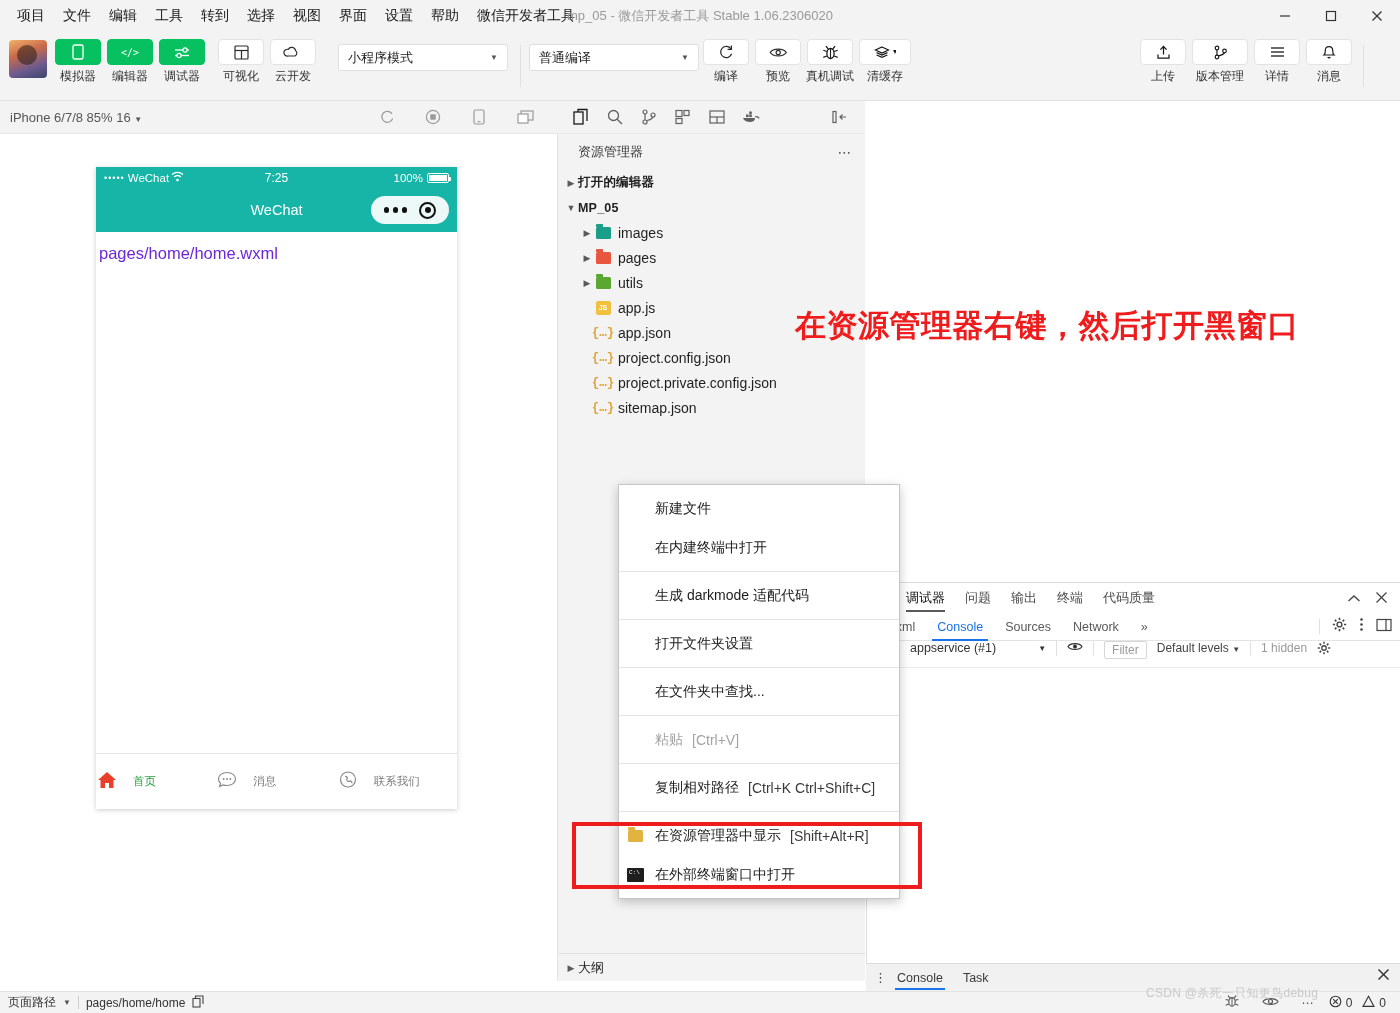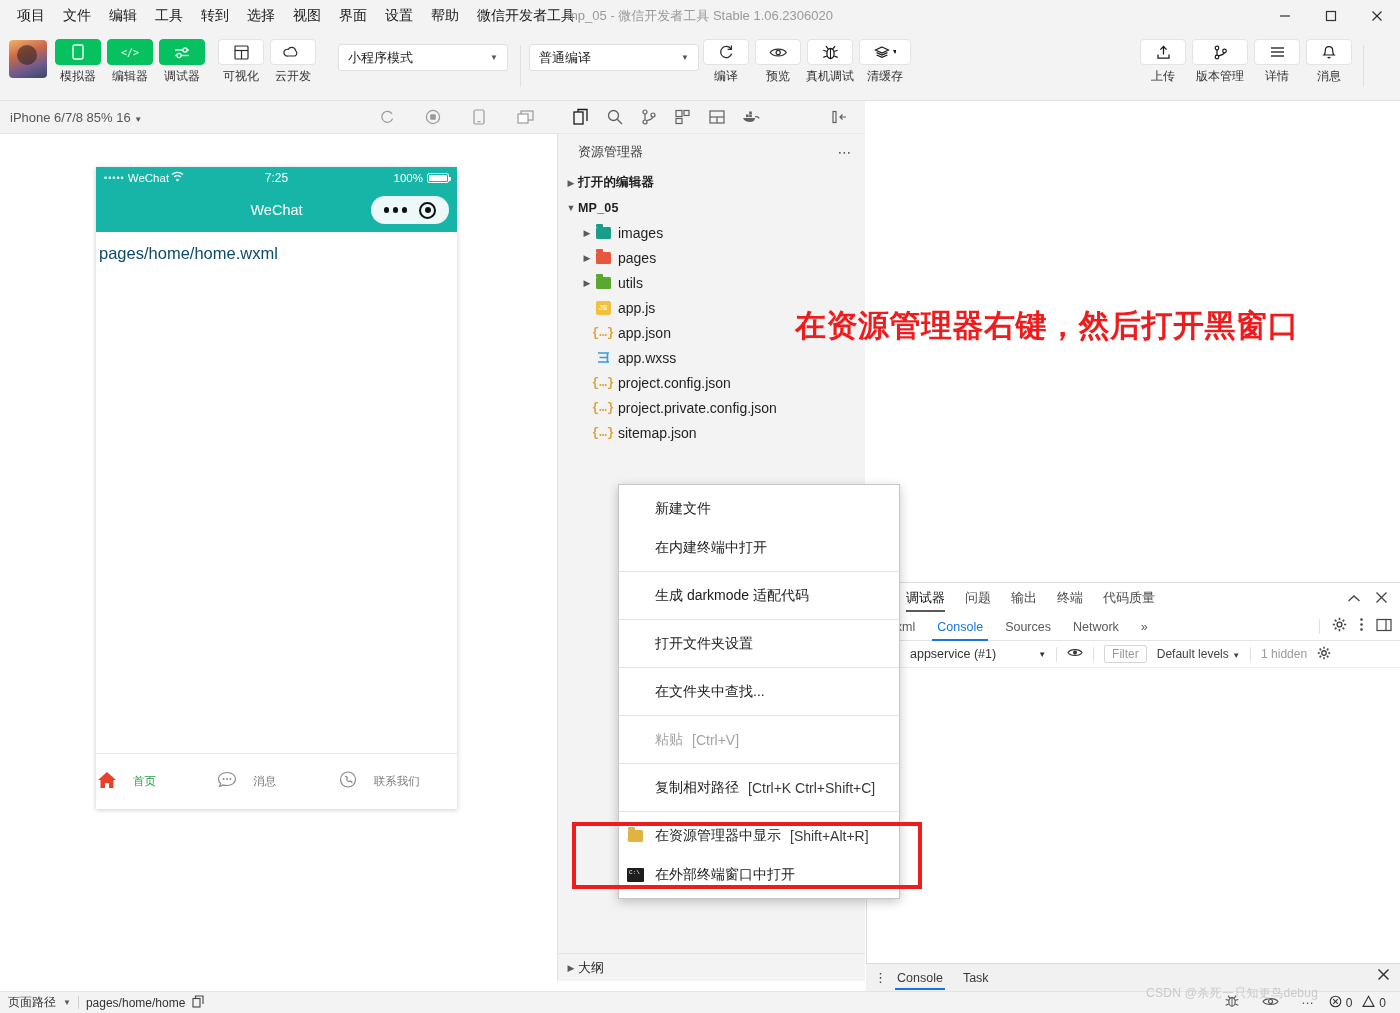--- a/index.html
+++ b/index.html
@@ -104,21 +104,21 @@
     position:absolute; right:8px; top:8px; width:78px; height:28px; border-radius:14px;
     background:rgba(255,255,255,.92); display:flex; align-items:center; justify-content:space-around;
     padding:0 7px;
   }
   .caps-dots { display:flex; gap:3.5px; }
   .caps-dots i { width:5.5px; height:5.5px; border-radius:50%; background:#111; display:block; }
   .caps-circ { width:17px; height:17px; border-radius:50%; border:2px solid #111; display:flex;
                align-items:center; justify-content:center; }
   .caps-circ i { width:6px; height:6px; border-radius:50%; background:#111; display:block; }
   .ph-body { height:521px; background:#fff; padding:12px 0 0 3px; }
-  .ph-text { font-size:16.5px; color:#0c4a6e; }
+  .ph-text { font-size:16.5px; color:#6d28d9; }
   .ph-tabbar {
     height:56px; background:#fff; border-top:1px solid #e6e6e6; display:flex; align-items:center;
   }
   .ph-tab { flex:1; display:flex; flex-direction:row; align-items:center; gap:15px; }
   .ph-tab-label { font-size:11.5px; color:#7a7a7a; }
   .ph-tab.active .ph-tab-label { color:#2ba245; }
 
   
   .exp-pane { position:absolute; left:558px; top:101px; width:307px; height:880px; background:#f3f3f3; }
   .exp-iconstrip {
@@ -162,21 +162,21 @@
   .dev-t1 { font-size:13px; color:#4b4b4b; padding:0 10px 6px; position:relative; }
   .dev-t1.active { color:#111; }
   .dev-t1.active::after { content:""; position:absolute; left:10px; right:10px; bottom:1px; height:2px; background:#5a5a5a; }
   .dev-t1.clipped { color:#4b4b4b; padding-left:4px; }
   .dev-actions { margin-left:auto; display:flex; align-items:center; gap:14px; padding:0 12px 5px 0; color:#444; }
   .dev-tabs2 { height:28px; display:flex; align-items:center; border-bottom:1px solid #e4e4e4; padding-left:6px; }
   .dev-t2 { font-size:12.5px; color:#5a5a5a; padding:0 11px; height:28px; display:flex; align-items:center; position:relative; }
   .dev-t2.active { color:#1a73e8; }
   .dev-t2.active::after { content:""; position:absolute; left:6px; right:6px; bottom:0; height:2px; background:#1a73e8; }
   .dev-t2-icons { margin-left:auto; display:flex; align-items:center; gap:12px; padding-right:8px; color:#555; }
-  .dev-filters { height:27px; display:flex; align-items:center; gap:10px; padding-left:8px;
+  .dev-filters { height:27px; display:flex; align-items:flex-start; gap:10px; padding-left:8px;
                  border-bottom:1px solid #ececec; font-size:12px; color:#444; }
   .ctx-sel { display:flex; align-items:center; gap:42px; font-size:12.5px; color:#333; }
   .filter-box { border:1px solid #d6d6d6; border-radius:2px; padding:1px 7px; font-size:12px; color:#9a9a9a; background:#fff; }
   .vsep { width:1px; height:15px; background:#e0e0e0; }
   .hidden-count { color:#9a9a9a; font-size:12px; }
 
   
   .ctxmenu {
     position:absolute; left:618px; top:484px; width:282px;
     background:#fff; border:1px solid #c6c6c6; box-shadow:0 3px 10px rgba(0,0,0,.22);
@@ -611,29 +611,20 @@
         <span>app.js</span>
       </div>
       <div class="tree-row" style="padding-left:36px">
         <span class="f-ico">
             <span class="brace">{…}</span>
           </span>
         <span>app.json</span>
       </div>
       <div class="tree-row" style="padding-left:36px">
         <span class="f-ico">
-          <svg width="15" height="14" viewBox="0 0 15 14">
-              <path d="M2,2 L13,2 M3.5,6.5 L11,6.5 M2,11 L13,11" stroke="#2f9fe0" stroke-width="1.6" fill="none"></path>
-              <path d="M11.5,2 L11.5,11" stroke="#2f9fe0" stroke-width="1.6"></path>
-            </svg>
-        </span>
-        <span>app.wxss</span>
-      </div>
-      <div class="tree-row" style="padding-left:36px">
-        <span class="f-ico">
             <span class="brace">{…}</span>
           </span>
         <span>project.config.json</span>
       </div>
       <div class="tree-row" style="padding-left:36px">
         <span class="f-ico">
             <span class="brace">{…}</span>
           </span>
         <span>project.private.config.json</span>
       </div>

